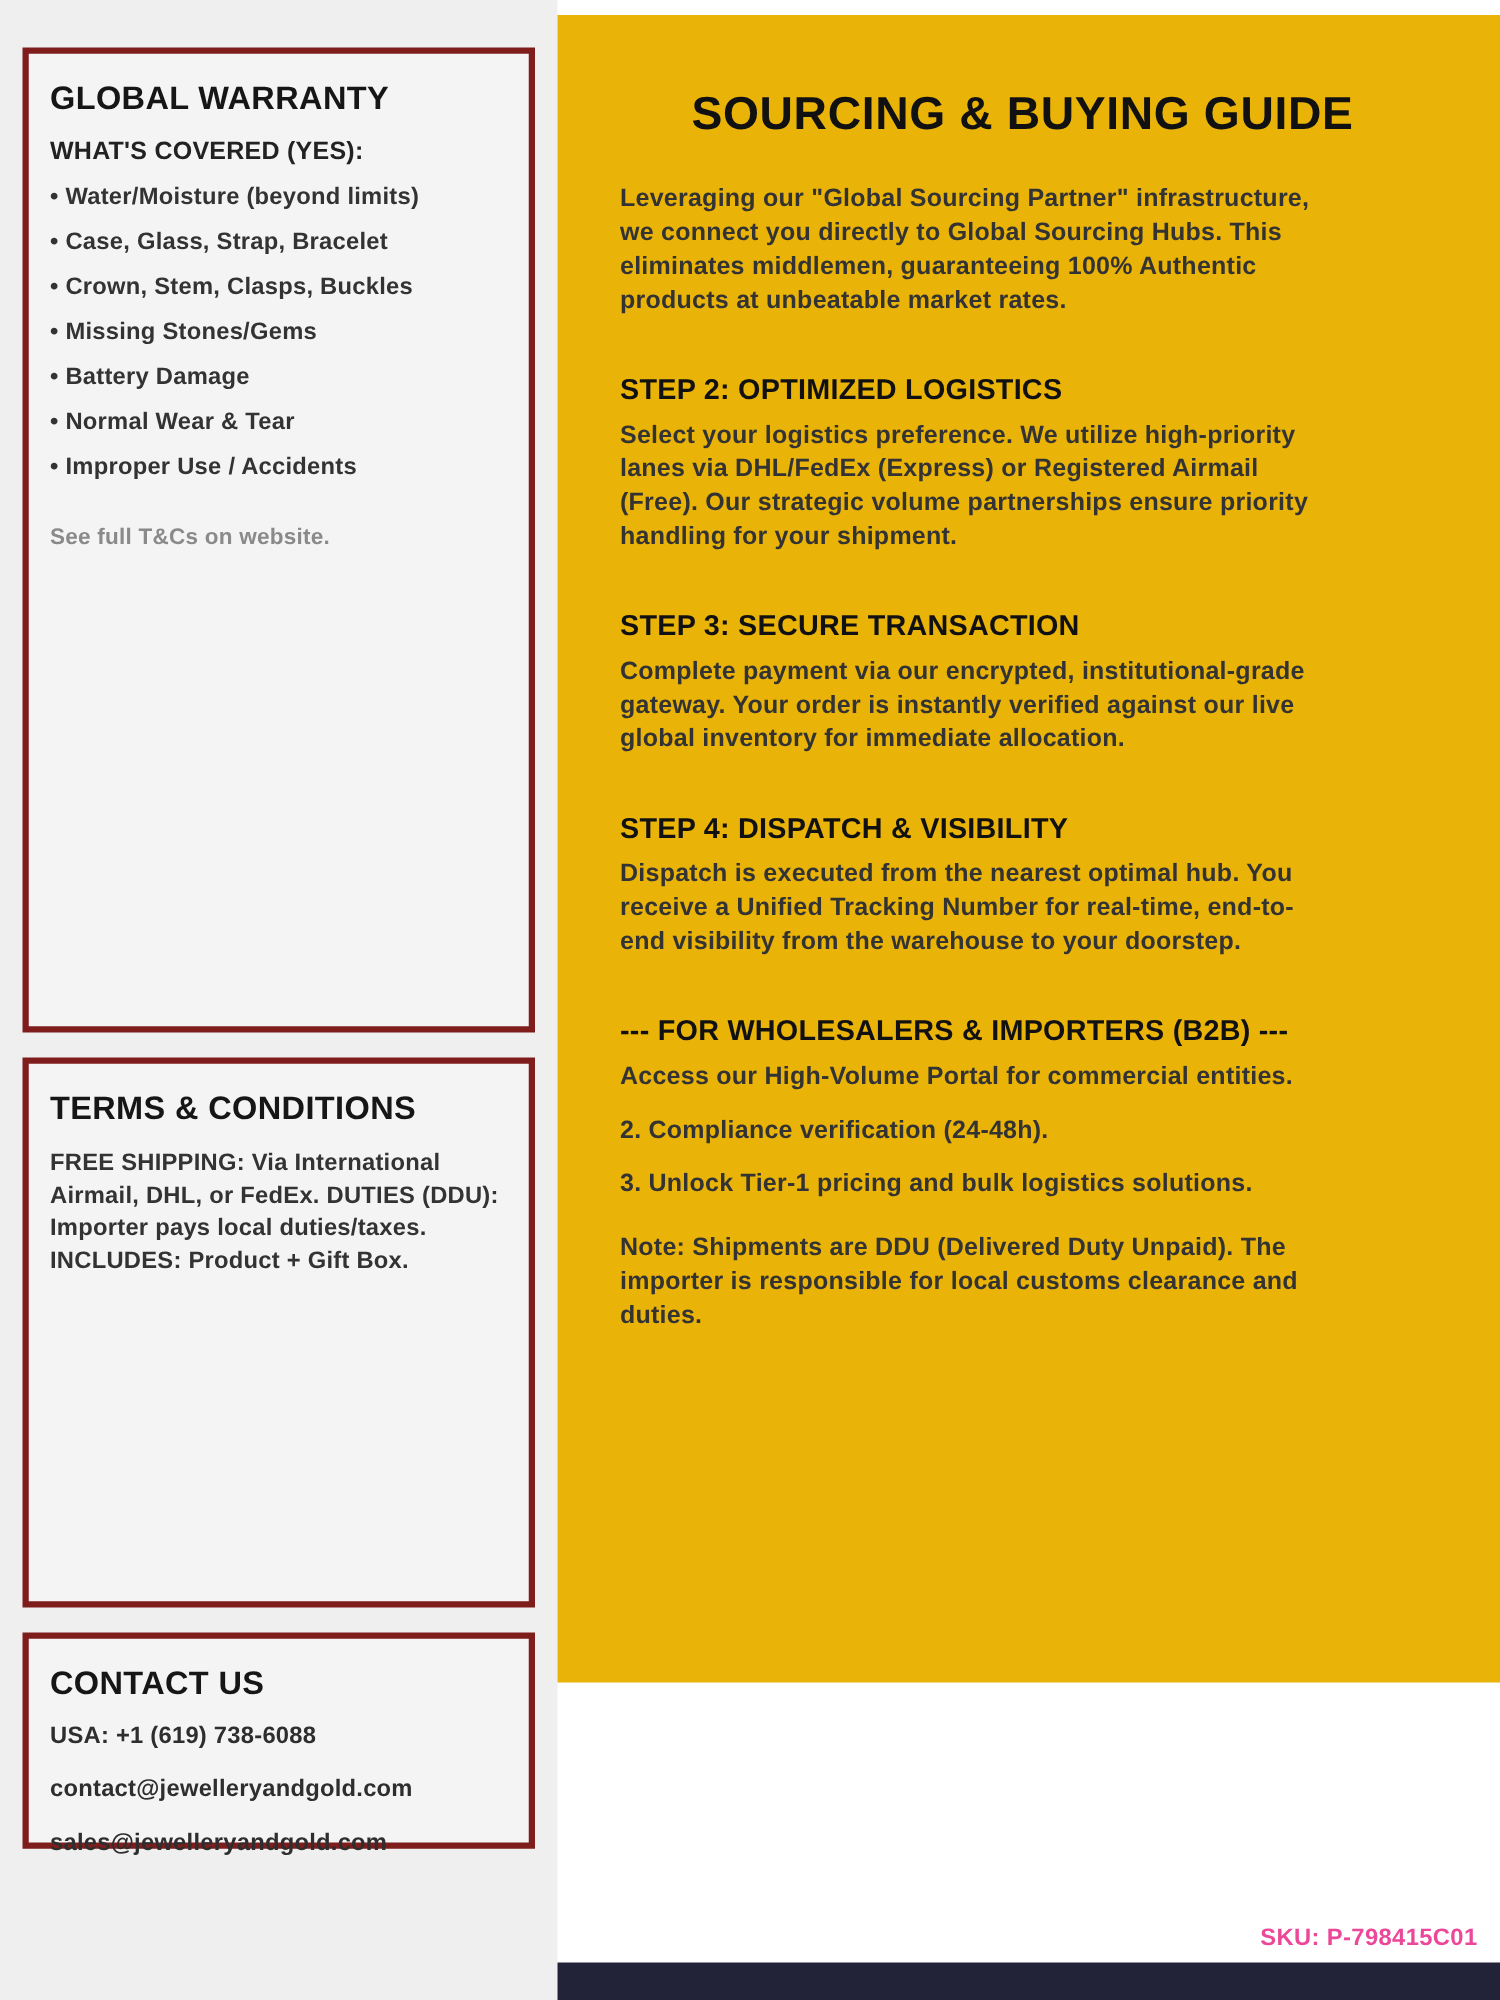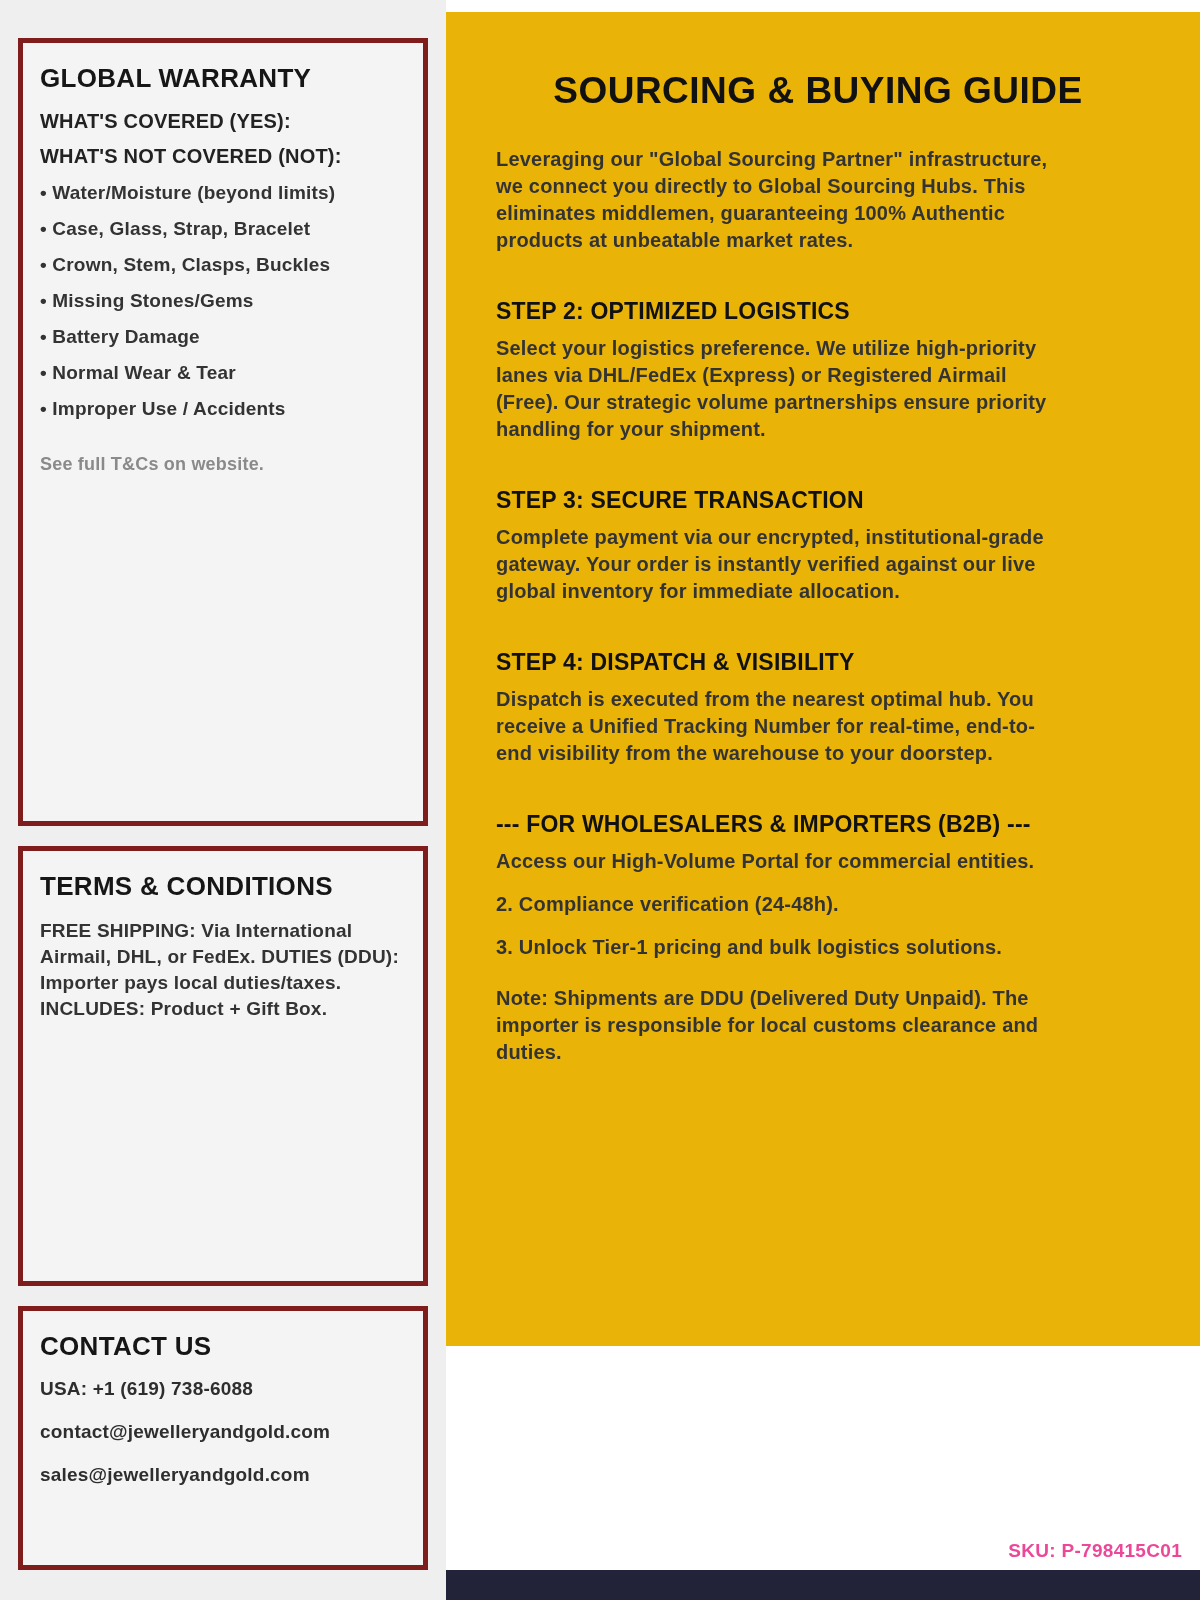--- a/index.html
+++ b/index.html
@@ -21,21 +21,21 @@
     padding: 38px 18px 0 18px;
   }
   .box {
     background: #f4f4f4;
     border: 5px solid #7f1d1d;
     padding: 20px 17px;
     margin-bottom: 20px;
   }
   .box-warranty { height: 788px; }
   .box-terms    { height: 440px; }
-  .box-contact  { height: 264px; }
+  .box-contact  { height: 173px; }
 
   .box h2 {
     font-size: 26px;
     font-weight: 800;
     color: #161616;
     letter-spacing: 0.3px;
     margin-bottom: 16px;
   }
   .box h3 {
     font-size: 20px;
@@ -131,21 +131,20 @@
   }
 </style>
 </head>
 <body>
 
 <aside class="sidebar">
 
   <section class="box box-warranty">
     <h2>GLOBAL WARRANTY</h2>
     <h3>WHAT'S COVERED (YES):</h3>
-    <h3 class="gap-before">WHAT'S NOT COVERED (NOT):</h3>
     <ul>
       <li>Water/Moisture (beyond limits)</li>
       <li>Case, Glass, Strap, Bracelet</li>
       <li>Crown, Stem, Clasps, Buckles</li>
       <li>Missing Stones/Gems</li>
       <li>Battery Damage</li>
       <li>Normal Wear &amp; Tear</li>
       <li>Improper Use / Accidents</li>
     </ul>
     <p class="footnote">See full T&amp;Cs on website.</p>

